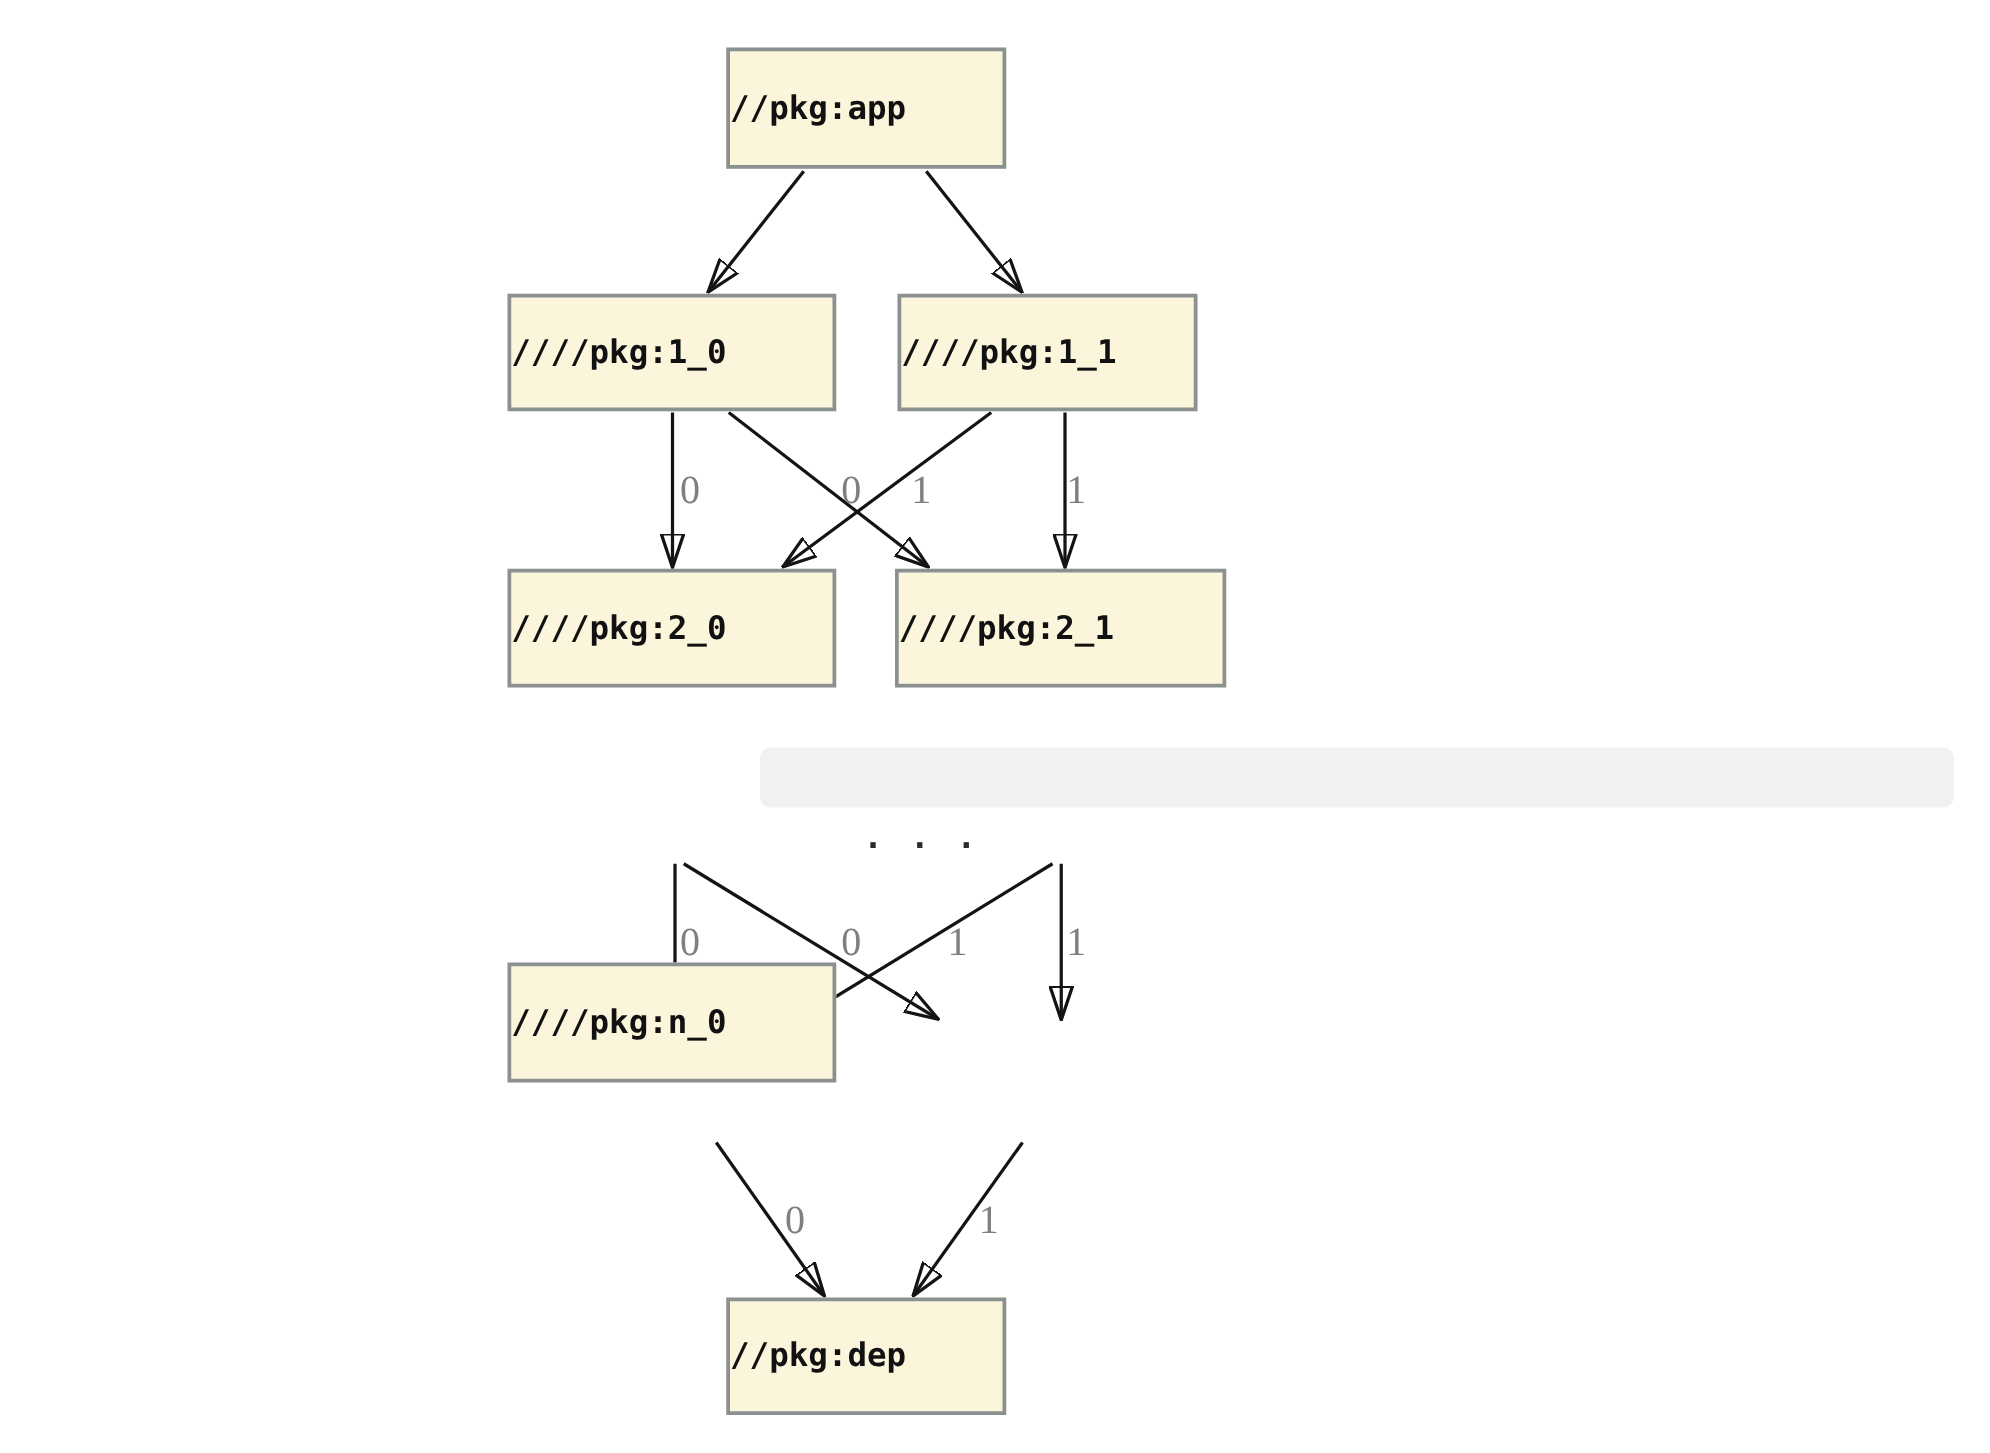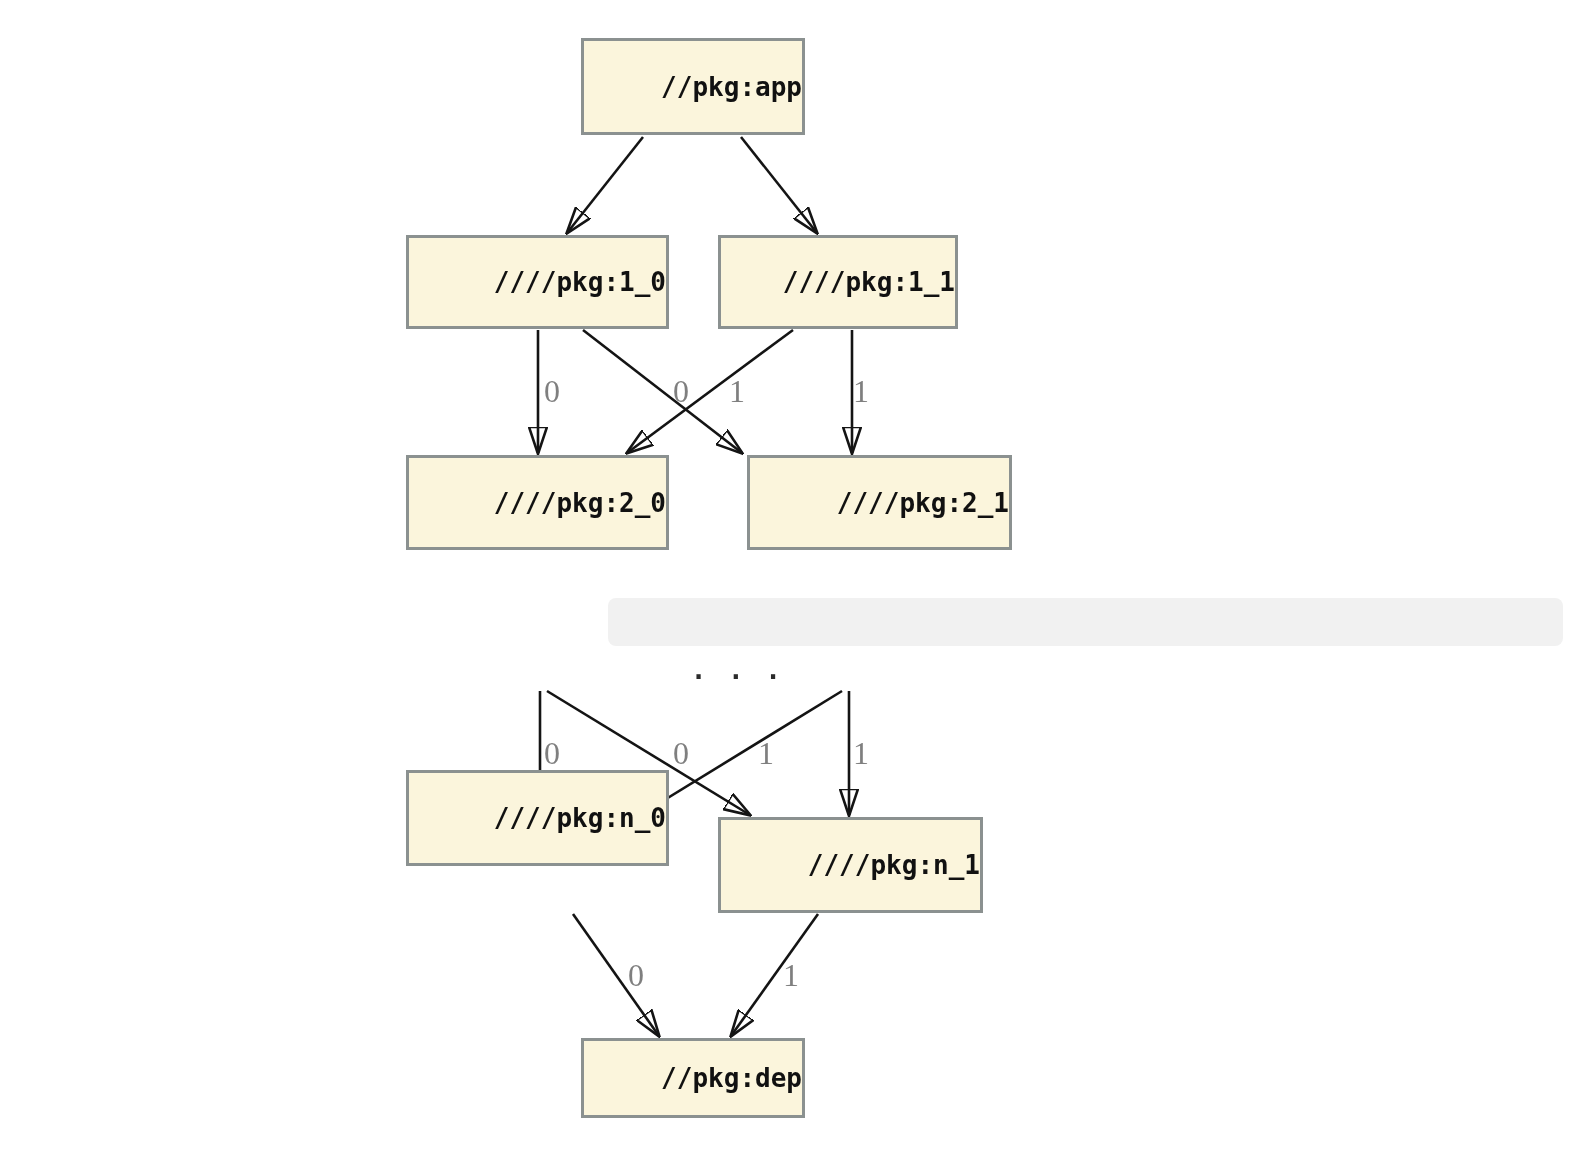--- a/index.html
+++ b/index.html
@@ -30,21 +30,21 @@
     stroke:var(--edge);
     stroke-width:2.6;
     fill:none;
   }
   .node{
     position:absolute;
     background:var(--node-fill);
     border:3px solid var(--node-border);
     display:flex;
     align-items:center;
-    justify-content:flex-end;
+    justify-content:flex-start;
     font-weight:bold;
     font-size:26px;
     color:#111;
     white-space:nowrap;
   }
   .elabel{
     position:absolute;
     transform:translate(-50%,-50%);
     font-family:"Liberation Serif","DejaVu Serif",serif;
     font-size:32px;
@@ -100,37 +100,34 @@
   </div>
 
   <div class="node" style="left:718px;top:235px;width:240px;height:94px">
     <span>////pkg:1_1</span>
   </div>
 
   <div class="node" style="left:406px;top:455px;width:263px;height:95px">
     <span>////pkg:2_0</span>
   </div>
 
-  <div class="node" style="left:747px;top:455px;width:265px;height:95px">
+  <div class="node" style="left:716px;top:455px;width:265px;height:95px">
     <span>////pkg:2_1</span>
   </div>
 
   <div class="ellipsis-band">
     <span>. . .</span>
   </div>
 
   <div class="node" style="left:406px;top:770px;width:263px;height:96px">
     <span>////pkg:n_0</span>
   </div>
 
-  <div class="node" style="left:718px;top:817px;width:265px;height:96px">
-    <span>////pkg:n_1</span>
-  </div>
 
-  <div class="node" style="left:581px;top:1038px;width:224px;height:80px">
+  <div class="node" style="left:581px;top:1038px;width:224px;height:94px">
     <span>//pkg:dep</span>
   </div>
 
   <span class="elabel" style="left:552px;top:391px">0</span>
   <span class="elabel" style="left:681px;top:391px">0</span>
   <span class="elabel" style="left:737px;top:391px">1</span>
   <span class="elabel" style="left:861px;top:391px">1</span>
 
   <span class="elabel" style="left:552px;top:753px">0</span>
   <span class="elabel" style="left:681px;top:753px">0</span>

